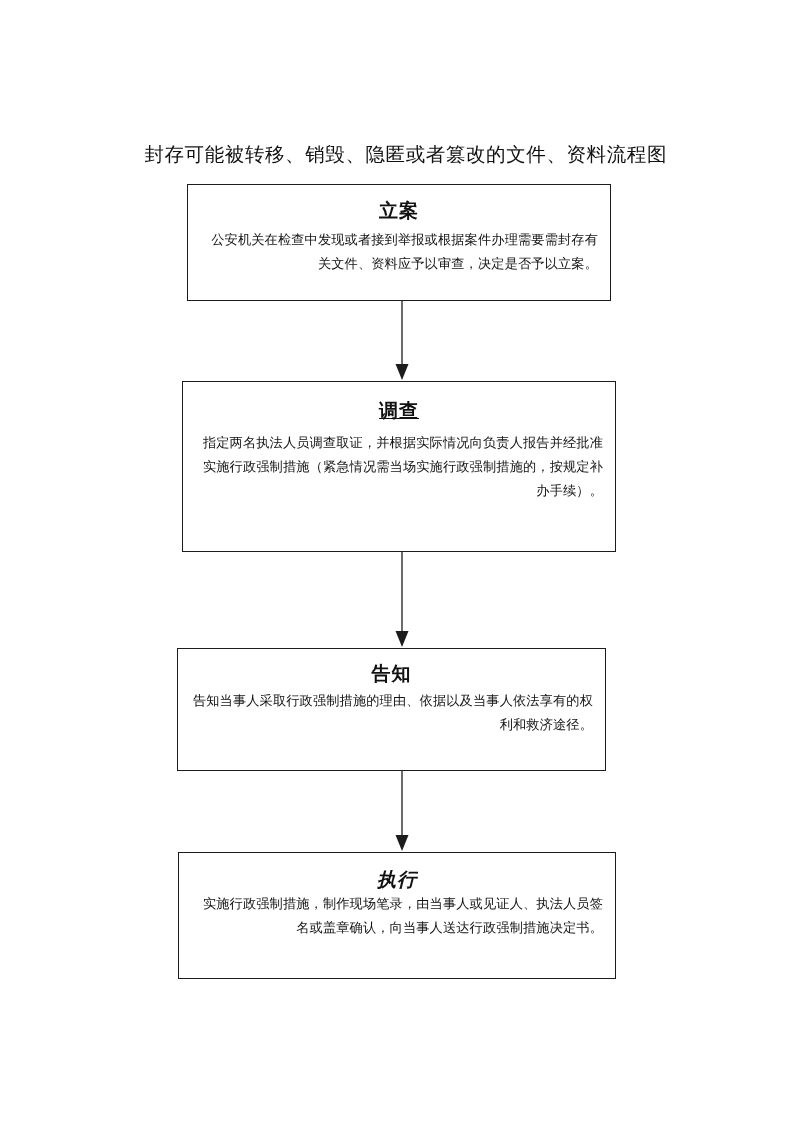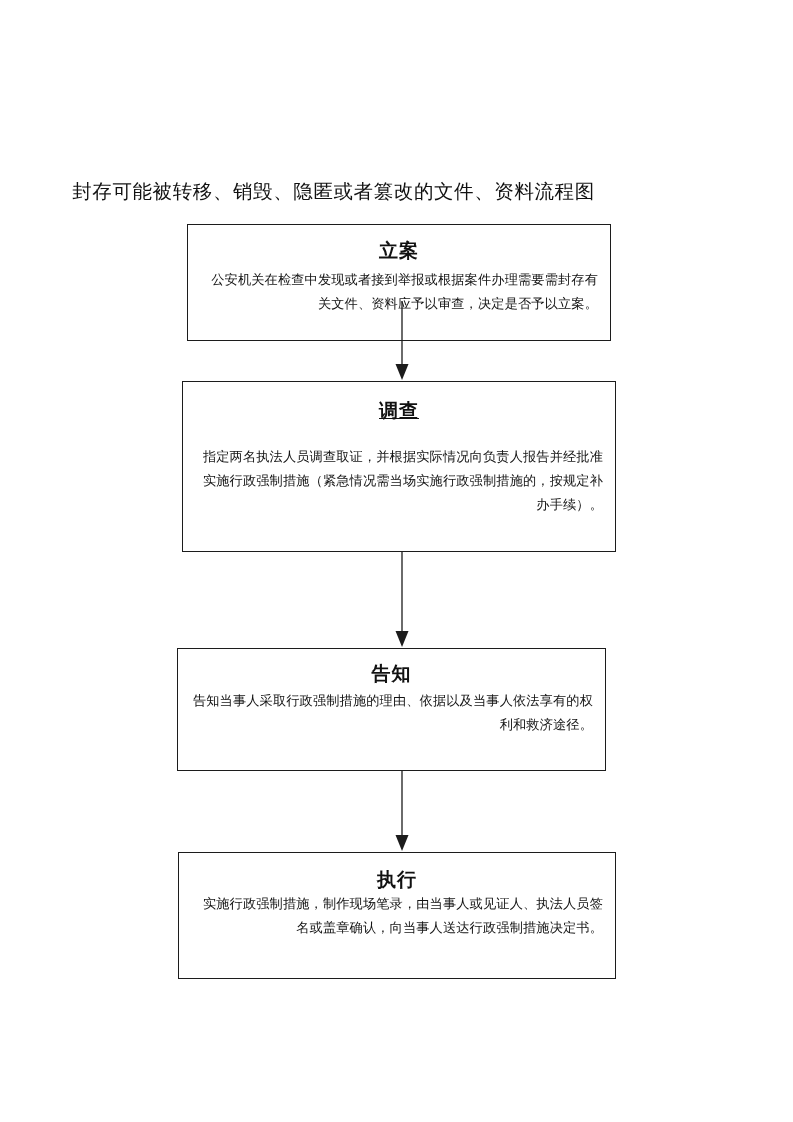--- a/index.html
+++ b/index.html
@@ -24,27 +24,26 @@
     width: 793px;
     height: 1122px;
   }
 
   
   .chart-title {
     position: absolute;
     left: 0;
     top: 140px;
     width: 667px;
-    text-align: center;
+    text-align: right;
     font-size: 19.5px;
     line-height: 30px;
     letter-spacing: 0.6px;
     color: #111111;
     white-space: nowrap;
-    margin-top: 37px;
   }
 
   
   .node {
     position: absolute;
     box-sizing: border-box;
     background: #ffffff;
     border: 1.4px solid #1c1c1c;
     padding: 0;
   }
@@ -59,34 +58,34 @@
   .node-body {
     text-align: right;
     font-size: 13.2px;
     line-height: 24px;
     letter-spacing: 0.15px;
     color: #141414;
     padding: 0 12px;
   }
 
   
-  #node-0 { left: 187px; top: 184px; width: 424px; height: 117px; margin-top: 40px; }
+  #node-0 { left: 187px; top: 184px; width: 424px; height: 117px; }
   #node-0 .node-heading { margin-top: 12px; }
   #node-0 .node-body    { margin-top: 5px; }
 
   #node-1 { left: 182px; top: 381px; width: 434px; height: 171px; }
   #node-1 .node-heading { margin-top: 15px; text-decoration: underline; }
-  #node-1 .node-body    { margin-top: 22px; }
+  #node-1 .node-body    { margin-top: 8px; }
 
   #node-2 { left: 177px; top: 648px; width: 429px; height: 123px; }
   #node-2 .node-heading { margin-top: 11px; }
   #node-2 .node-body    { margin-top: 3px; }
 
   #node-3 { left: 178px; top: 852px; width: 438px; height: 127px; }
-  #node-3 .node-heading { margin-top: 13px; }
+  #node-3 .node-heading { margin-top: 13px; font-style: italic; }
   #node-3 .node-body    { }
 
   
   .connector {
     position: absolute;
     left: 387px;
     width: 30px;
   }
   .connector svg { display: block; }
 

